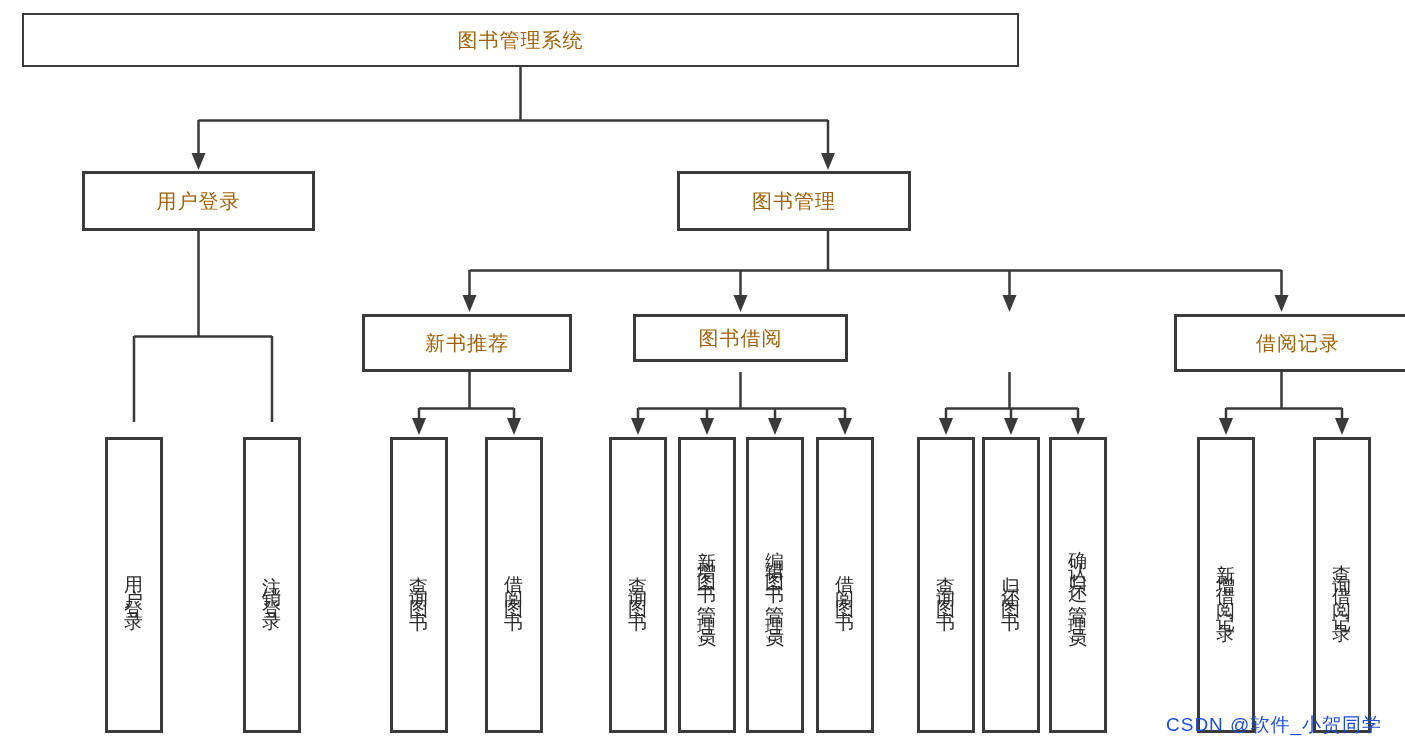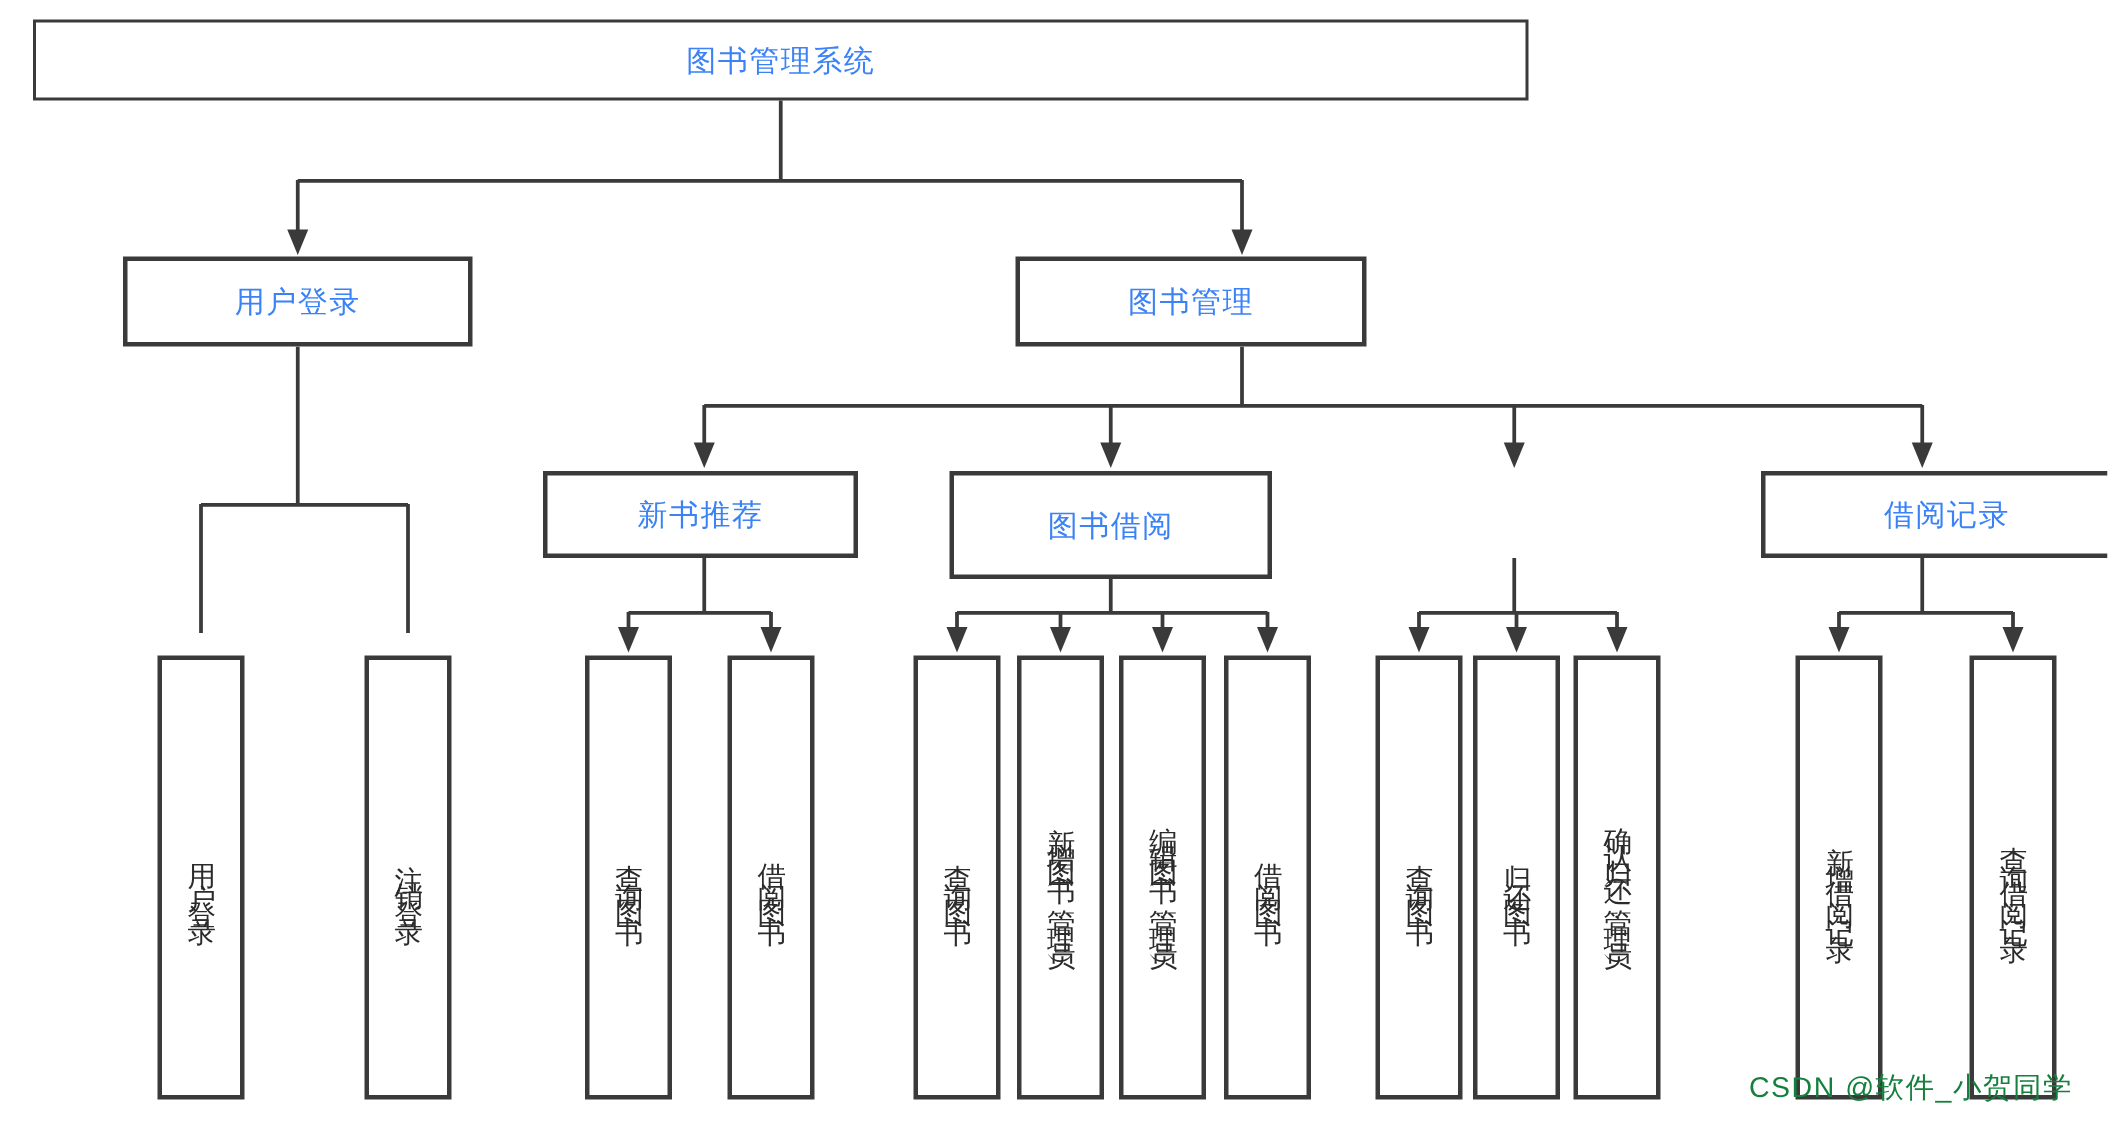--- a/index.html
+++ b/index.html
@@ -28,21 +28,21 @@
   svg.connectors g { fill: #3a3a3a; }
 
   .hnode {
     position: absolute;
     background: #ffffff;
     border: 3px solid #3a3a3a;
     display: flex;
     align-items: center;
     justify-content: center;
     font-size: 20px;
-    color: #3b82f6;
+    color: #a16207;
     letter-spacing: 1px;
   }
   .root-node { border-width: 2px; }
 
   .vnode {
     position: absolute;
     top: 437px;
     height: 296px;
     width: 58px;
     background: #ffffff;
@@ -59,21 +59,21 @@
     color: #2b2b2b;
     white-space: nowrap;
   }
   .vnode.long span { letter-spacing: 11px; }
 
   .watermark {
     position: absolute;
     left: 1166px;
     top: 712px;
     font-size: 19px;
-    color: #15803d;
+    color: #1d4ed8;
     letter-spacing: 1px;
     white-space: nowrap;
     z-index: 5;
     text-align: center;
   }
 </style>
 </head>
 <body>
 
 <div class="canvas">
@@ -114,21 +114,21 @@
   <div class="hnode" style="left:82px; top:171px; width:233px; height:60px;">
     <span>用户登录</span>
   </div>
   <div class="hnode" style="left:677px; top:171px; width:234px; height:60px;">
     <span>图书管理</span>
   </div>
 
   <div class="hnode" style="left:362px; top:314px; width:210px; height:58px;">
     <span>新书推荐</span>
   </div>
-  <div class="hnode" style="left:633px; top:314px; width:215px; height:72px;">
+  <div class="hnode" style="left:633px; top:314px; width:215px; height:48px;">
     <span>图书借阅</span>
   </div>
   <div class="hnode" style="left:1174px; top:314px; width:248px; height:58px;">
     <span>借阅记录</span>
   </div>
 
   <div class="vnode" style="left:105px;">
     <span>用户登录</span>
   </div>
   <div class="vnode" style="left:243px;">

